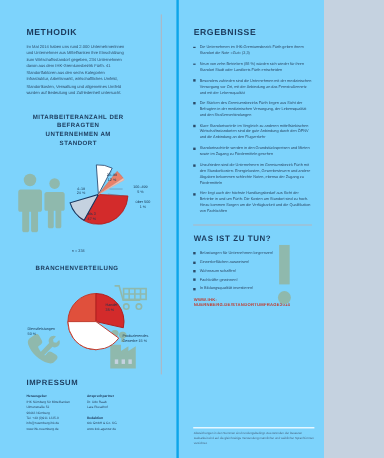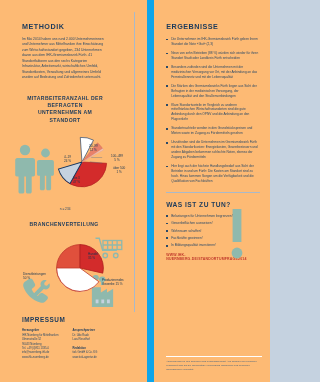--- a/index.html
+++ b/index.html
@@ -5,33 +5,33 @@
   * { box-sizing: border-box; margin: 0; padding: 0; }
   html, body {
     width: 270px; height: 382px;
     background: #c5d2e0;
     font-family: "Liberation Sans", sans-serif;
     overflow: hidden;
   }
   .page {
     position: relative;
     width: 270px; height: 382px;
-    background: #fdba74;
+    background: #7dd3fc;
     display: flex;
     gap: 25px;
   }
   .col-left {
     width: 135px; height: 382px;
     position: relative;
     padding: 0;
   }
   .col-right {
     width: 135px; height: 382px;
     position: relative;
-    border-left: 7px solid #0ea5e9;
+    border-left: 2px solid #0ea5e9;
   }
   .vdiv {
     position: absolute;
     left: 134px; top: 12px;
     width: 1px; height: 300px;
     background: #a9b9c9;
   }
 
   h2.sec {
     font-size: 7.2px;

